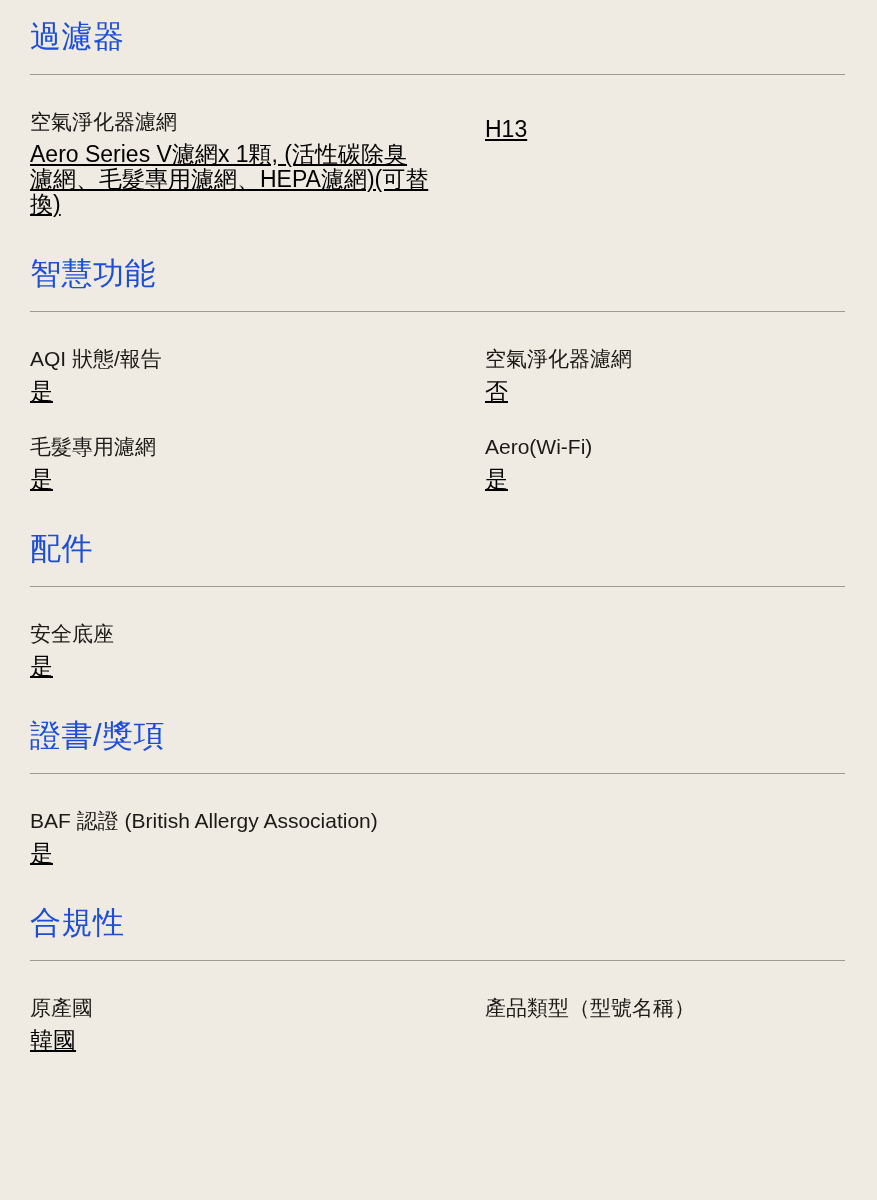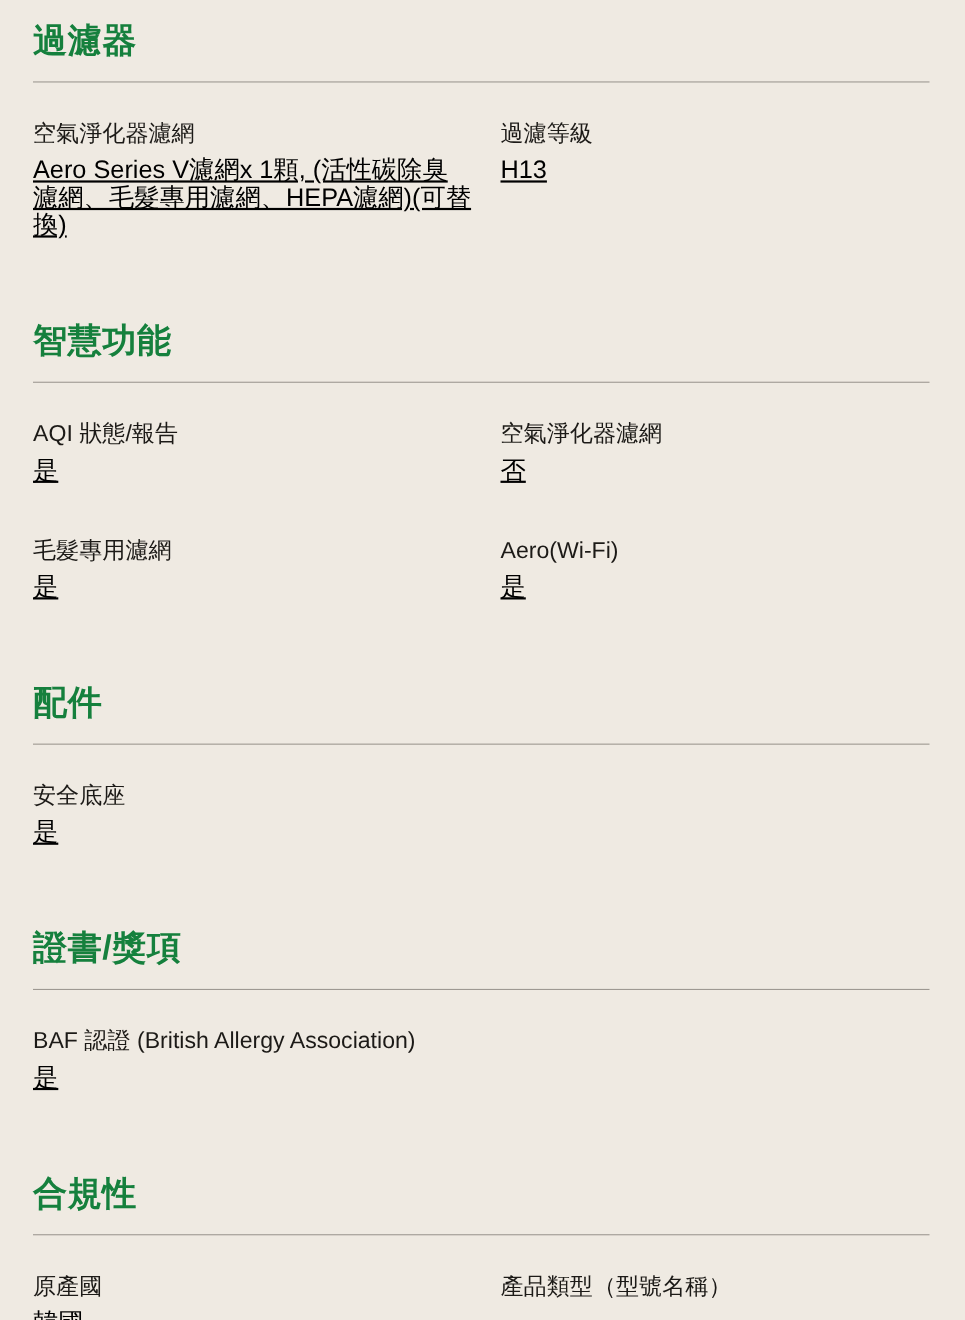--- a/index.html
+++ b/index.html
@@ -13,45 +13,46 @@
     color: #1c1a17;
     font-family: "Liberation Sans", "DejaVu Sans", sans-serif;
     -webkit-font-smoothing: antialiased;
   }
   .spec-page {
     box-sizing: border-box;
     width: 877px;
     padding: 16px 32px 40px 30px;
   }
   .section {
-    margin-top: 72px;
+    margin-top: 36px;
   }
   .section:first-child {
     margin-top: 0;
   }
   .section-title {
     margin: 0;
     font-size: 31px;
-    font-weight: 700;
+    font-weight: 400;
     line-height: 42px;
     letter-spacing: 0.5px;
-    color: #15803d;
+    color: #1d4ed8;
   }
   .rule {
     height: 1px;
     background: #9e9992;
     margin-top: 16px;
     border: none;
   }
   .spec-grid {
     display: grid;
     grid-template-columns: 425px 1fr;
     column-gap: 0;
     row-gap: 48px;
     padding-top: 34px;
+    gap: 30px;
   }
   .spec-grid.single {
     grid-template-columns: 1fr;
   }
   .entry {
     min-width: 0;
   }
   .entry .label {
     font-size: 21px;
     line-height: 25px;
@@ -78,21 +79,20 @@
 
   <section class="section">
     <h2 class="section-title">過濾器</h2>
     <div class="rule"></div>
     <div class="spec-grid">
       <div class="entry">
         <div class="label">空氣淨化器濾網</div>
         <div class="value">Aero Series V濾網x 1顆, (活性碳除臭濾網、毛髮專用濾網、HEPA濾網)(可替換)</div>
       </div>
       <div class="entry">
-        <div class="label">過濾等級</div>
         <div class="value">H13</div>
       </div>
     </div>
   </section>
 
   <section class="section">
     <h2 class="section-title">智慧功能</h2>
     <div class="rule"></div>
     <div class="spec-grid">
       <div class="entry">

